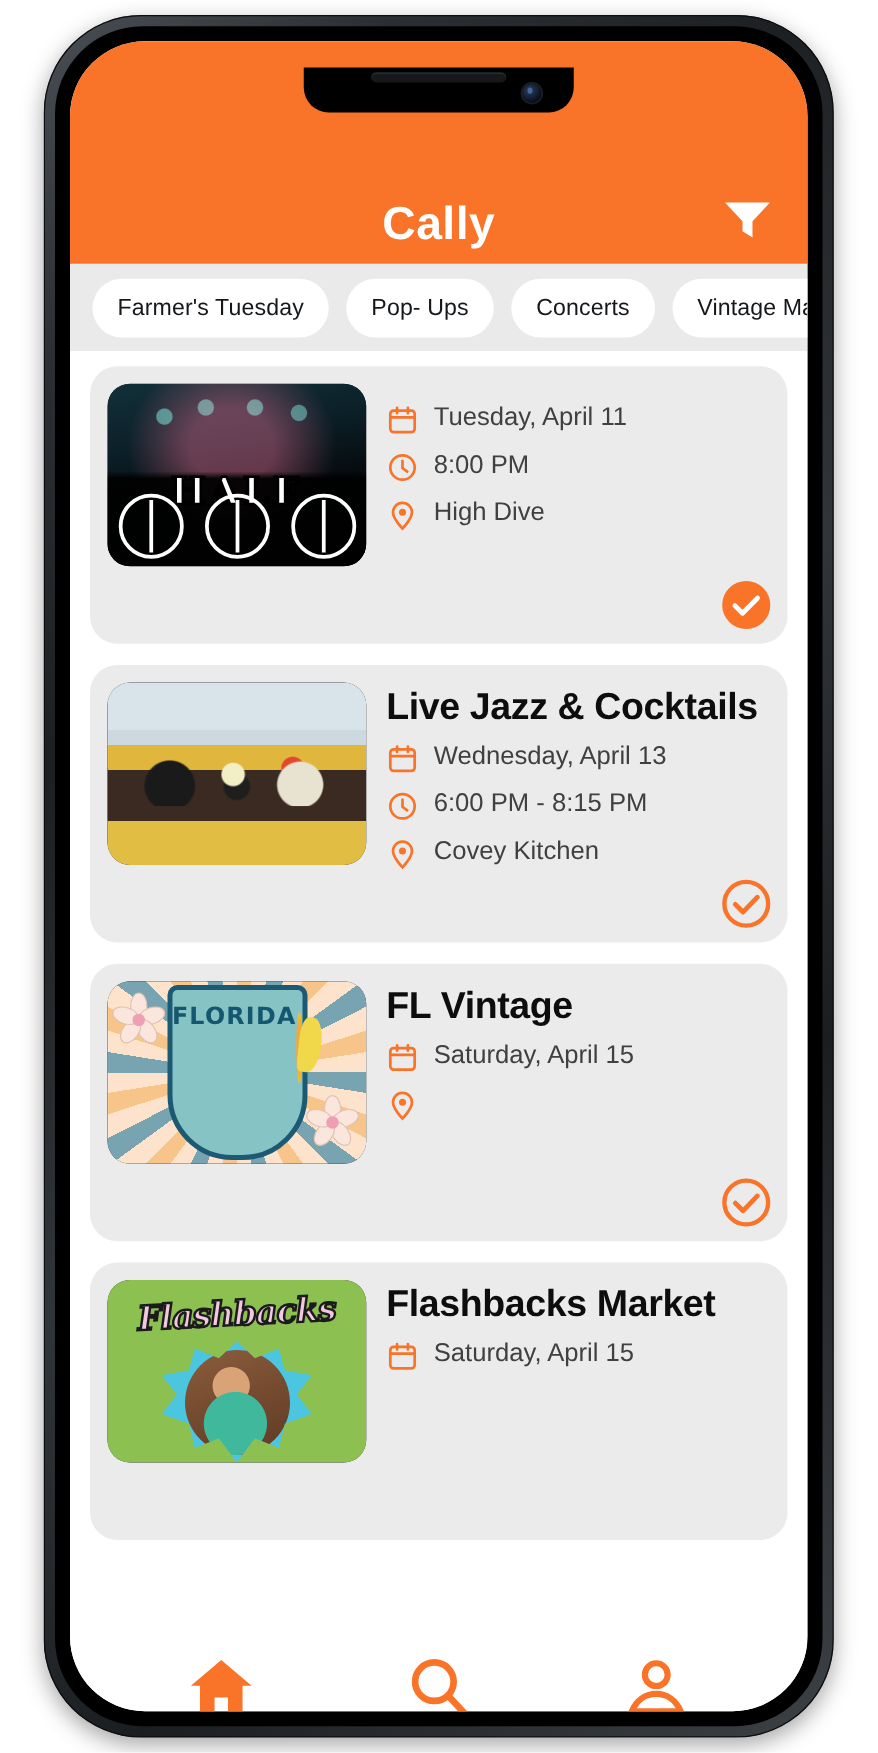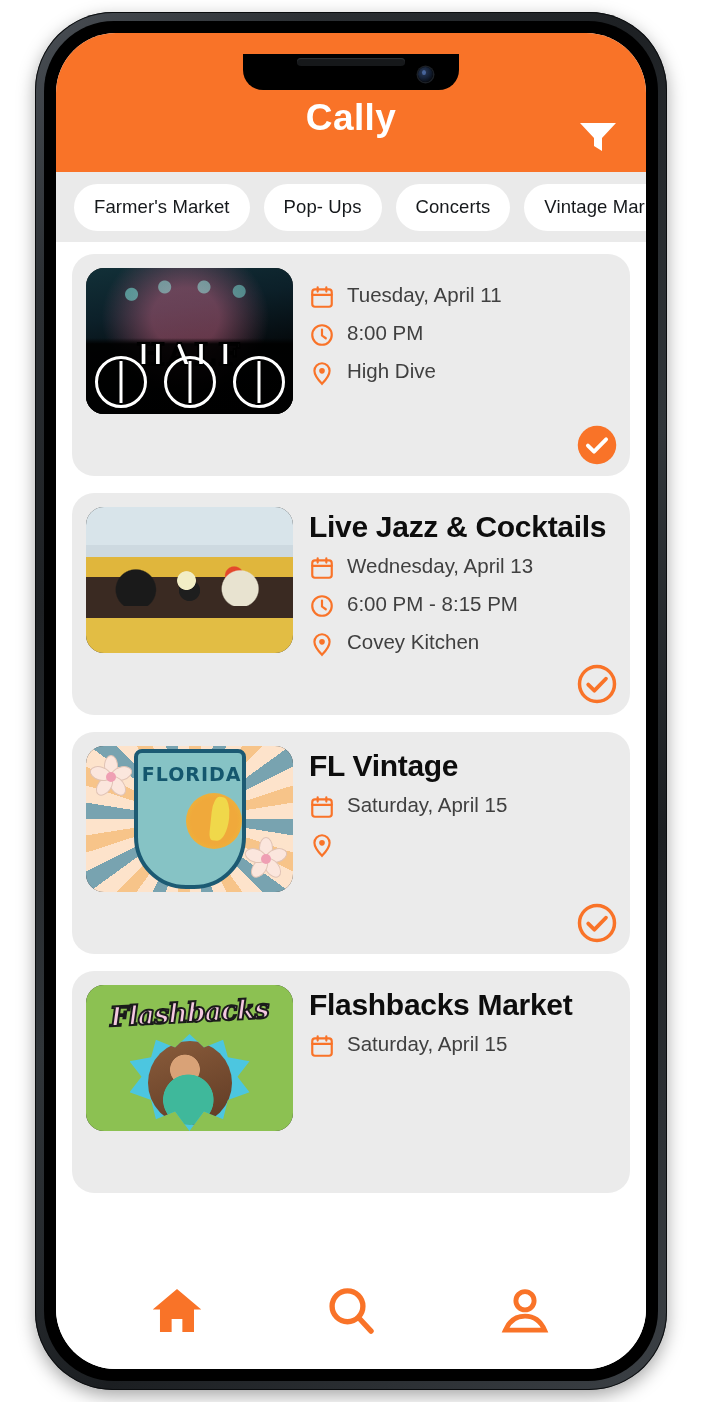--- a/index.html
+++ b/index.html
@@ -65,24 +65,24 @@
   }
   .camera::after {
     content: ""; position: absolute; left: 4px; top: 3px;
     width: 4px; height: 5px; border-radius: 50%;
     background: #4d6da8; opacity: .85;
   }
 
   
   .appbar {
     position: relative;
-    height: 139px;
+    height: 178px;
     background: var(--accent, #f97328);
     display: flex; align-items: flex-end; justify-content: center;
-    padding-bottom: 26px;
+    padding-bottom: 4px;
   }
   .app-title {
     color: #ffffff;
     font-size: 37px;
     font-weight: 700;
     letter-spacing: .4px;
     line-height: 1;
     padding-bottom: 10px;
   }
   .filter-icon {
@@ -230,21 +230,21 @@
       repeating-conic-gradient(from 0deg at 50% 50%,
         #f7c489 0deg 9deg, #fde3cb 9deg 18deg, #78a3b0 18deg 27deg, #fde3cb 27deg 36deg);
     position: relative;
     display: flex; align-items: center; justify-content: center;
   }
   .shield {
     width: 112px; height: 140px;
     background: #86c3c5;
     border: 4px solid #1c5a73;
     border-radius: 8px 8px 52px 52px;
-    display: flex; flex-direction: column; align-items: flex-end;
+    display: flex; flex-direction: row; align-items: flex-start;
     padding-top: 10px;
     position: relative;
   }
   .shield .s-top {
     font-size: 19px; font-weight: 700; color: #14576e;
     letter-spacing: 1px; font-family: "DejaVu Sans", sans-serif;
   }
   .shield .s-sun {
     margin-top: 8px; width: 56px; height: 56px; border-radius: 50%;
     background: radial-gradient(circle, #f0a93b 0 58%, #e9c13d 100%);
@@ -333,21 +333,21 @@
         <div class="appbar">
           <div class="app-title">Cally</div>
           <div class="filter-icon">
             <svg width="40" height="34" viewBox="0 0 40 34" aria-hidden="true">
               <path d="M2 3 h36 L24 18 v13 l-8 -5 v-8 Z" fill="#ffffff"></path>
             </svg>
           </div>
         </div>
 
         <div class="chips-bar">
-          <div class="chip">Farmer's Market</div>
+          <div class="chip">Farmer's Tuesday</div>
           <div class="chip">Pop- Ups</div>
           <div class="chip">Concerts</div>
           <div class="chip">Vintage Market</div>
         </div>
 
         <div class="feed">
 
           <div class="card">
             <div class="thumb">
               <div class="img-concert">

